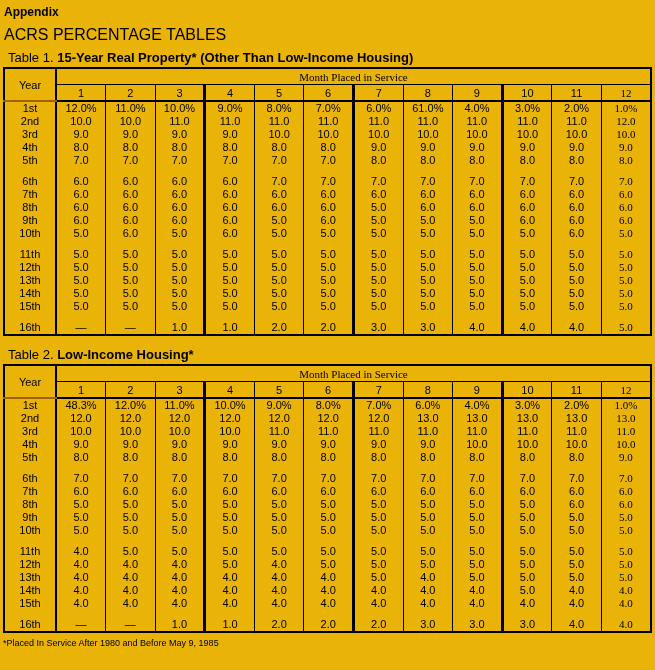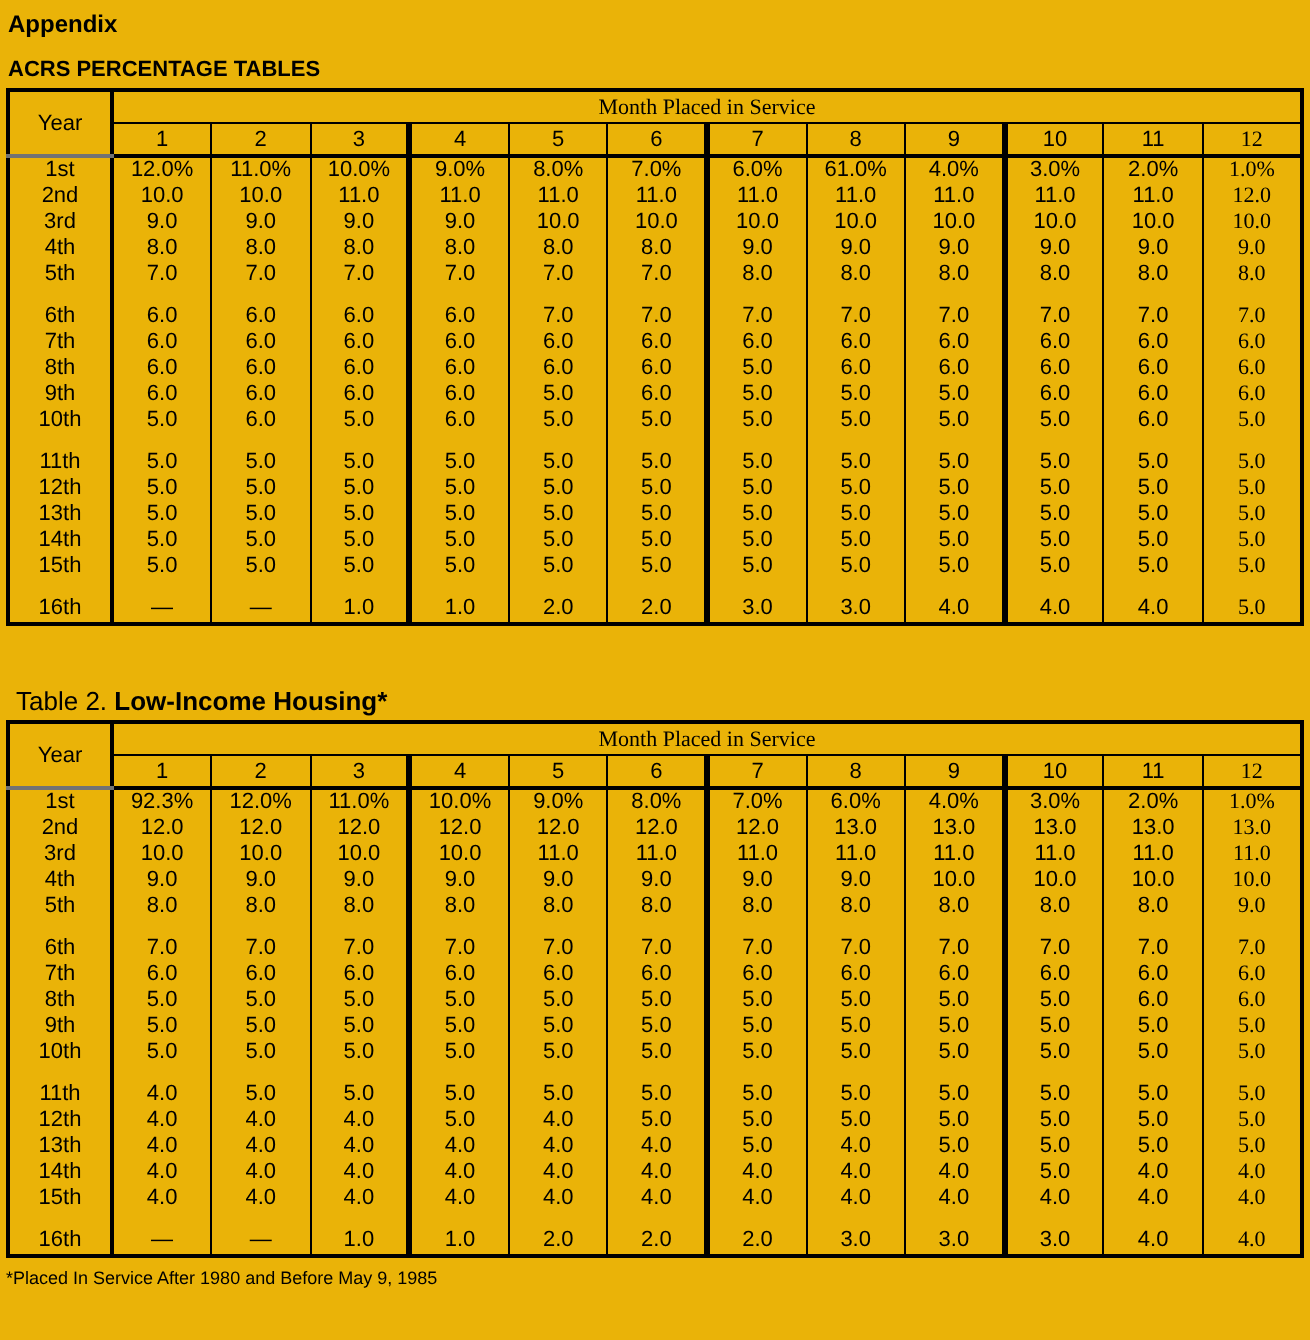--- a/index.html
+++ b/index.html
@@ -13,32 +13,32 @@
     overflow: hidden;
   }
   .h-appendix {
     margin: 5px 0 0 4px;
     font-size: 12px;
     font-weight: bold;
     line-height: 14px;
   }
   .h-main {
     margin: 9px 0 0 4px;
-    font-size: 11px;
-    font-weight: bold;
+    font-size: 16px;
+    font-weight: normal;
     line-height: 14px;
   }
   .tbl-title {
     margin: 9px 0 0 8px;
     font-size: 13px;
     line-height: 14px;
   }
   .tbl-title .tbl-label { font-weight: normal; }
   .tbl-title .tbl-name  { font-weight: bold; }
-  .tbl-title.second { margin-top: 31px; }
+  .tbl-title.second { margin-top: 12px; }
 
   table.acrs {
     border-collapse: collapse;
     table-layout: fixed;
     width: 649px;
     margin: 2px 0 0 3px;
     border: 2px solid #000;
   }
   .acrs th, .acrs td {
     padding: 0;
@@ -50,40 +50,44 @@
     overflow: hidden;
   }
   
   .acrs td, .acrs th { border-right: 1px solid #000; }
   .acrs .yc   { border-right: 2px solid #000; }   
   .acrs .ge   { border-right: 3px solid #000; }   
   .acrs .last { border-right: 0; font-family: Liberation Serif, serif; }                
   
   .acrs thead th.month-span { border-bottom: 1px solid #000; height: 15px; }
   .acrs thead tr.month-cols th { border-bottom: 2px solid #000; height: 15px; }
-  .acrs thead th.year-head { border-bottom: 2px solid #737373; }
+  .acrs thead th.year-head { border-bottom: 2px solid #a16207; }
   
   .acrs tbody td { height: 13px; line-height: 13px; }
   .acrs tbody tr.spacer td { height: 8px; line-height: 8px; }
 
   .footnote {
     margin: 5px 0 0 3px;
     font-size: 9px;
     line-height: 11px;
   }
 </style>
 </head>
 <body>
 
 <div class="page">
 
   <div class="h-appendix">Appendix</div>
   <div class="h-main">ACRS PERCENTAGE TABLES</div>
 
   <section>
+    <div class="tbl-title">
+      <span class="tbl-label">Table 1.</span>
+      <span class="tbl-name">15-Year Real Property* (Other Than Low-Income Housing)</span>
+    </div>
     <table class="acrs">
       <colgroup>
         <col style="width:52px">
         <col>
           <col>
           <col>
           <col>
           <col>
           <col>
           <col>
@@ -440,21 +444,21 @@
             <th>8</th>
             <th class="ge">9</th>
             <th>10</th>
             <th>11</th>
             <th class="last">12</th>
           </tr>
       </thead>
       <tbody>
           <tr>
             <td class="yc">1st</td>
-            <td>92.3%</td>
+            <td>48.3%</td>
             <td>12.0%</td>
             <td class="ge">11.0%</td>
             <td>10.0%</td>
             <td>9.0%</td>
             <td class="ge">8.0%</td>
             <td>7.0%</td>
             <td>6.0%</td>
             <td class="ge">4.0%</td>
             <td>3.0%</td>
             <td>2.0%</td>

